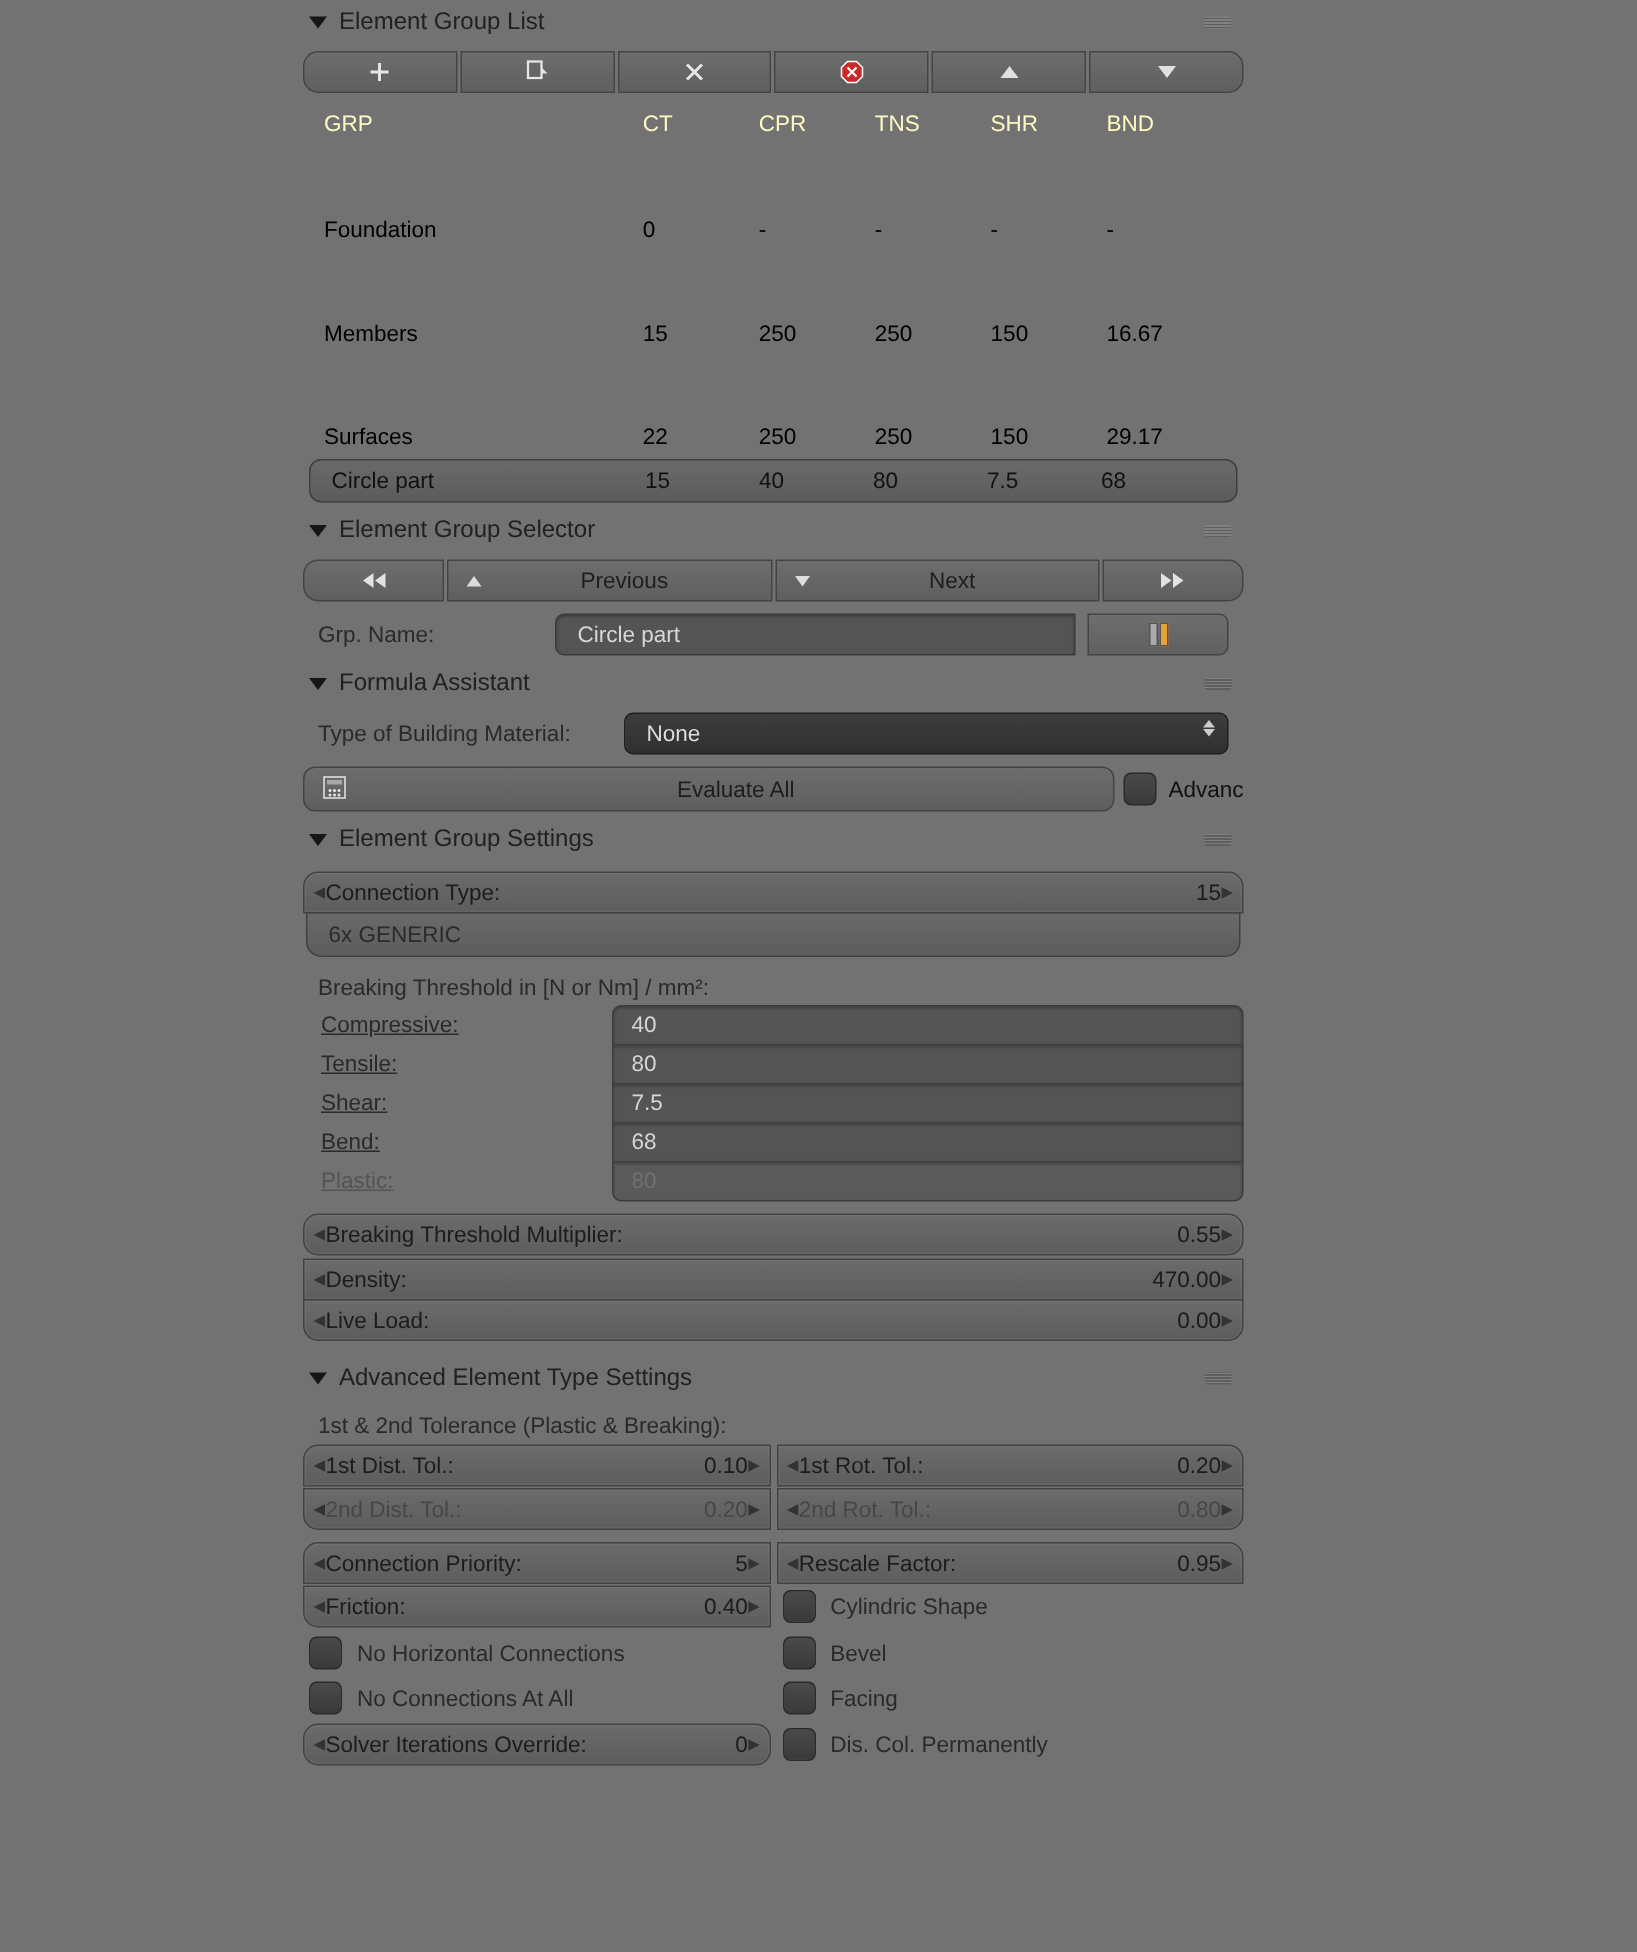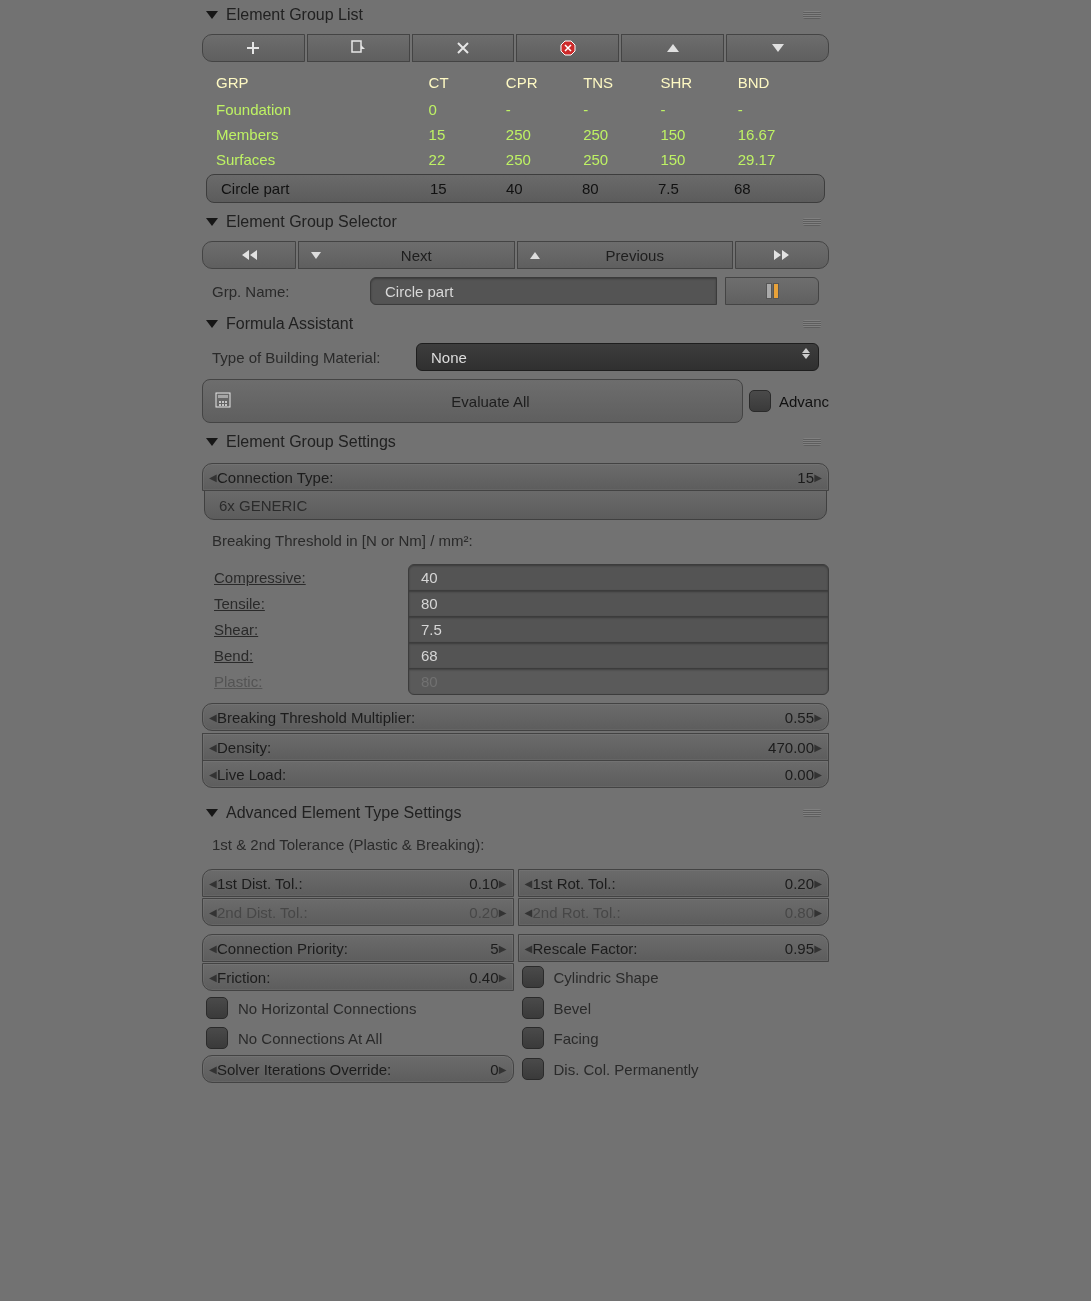--- a/index.html
+++ b/index.html
@@ -13,21 +13,21 @@
 .drag-grip { position: absolute; right: 10px; top: 50%; transform: translateY(-50%); width: 18px; height: 8px; background: repeating-linear-gradient(0deg, #5e5e5e, #5e5e5e 1px, #808080 1px, #808080 2px); border-radius: 2px; }
 
 .toolbar { display: flex; gap: 2px; padding: 4px 2px; }
 .tb-btn { flex: 1; background: linear-gradient(#6d6d6d,#5f5f5f); border: 1px solid #444; height: 28px; display: flex; align-items: center; justify-content: center; cursor: pointer; }
 .tb-btn:first-child { border-top-left-radius: 10px; border-bottom-left-radius: 10px; }
 .tb-btn:last-child { border-top-right-radius: 10px; border-bottom-right-radius: 10px; }
 
 .list-table { padding: 2px 2px; }
 .list-row { display: grid; grid-template-columns: 2.2fr 0.8fr 0.8fr 0.8fr 0.8fr 0.8fr; padding: 4px 14px; font-size: 15px; }
 .list-row-header { color: #fef9c3; padding-top: 6px; padding-bottom: 6px; }
-.list-row-data { color: #bef264; padding-top: 4px; padding-bottom: 4px; }
+.list-row-data { color: #000000; padding-top: 4px; padding-bottom: 4px; margin-top: 44px; }
 .list-row-active { background: linear-gradient(#6a6a6a,#5c5c5c); border: 1px solid #3d3d3d; border-radius: 8px; margin: 2px 4px; padding: 5px 14px; }
 
 .selector-row { display: flex; gap: 2px; padding: 4px 2px; }
 .sel-btn { background: linear-gradient(#6d6d6d,#5f5f5f); border: 1px solid #444; height: 28px; display: flex; align-items: center; justify-content: center; cursor: pointer; }
 .sel-btn.small { flex: 0 0 94px; border-top-left-radius: 10px; border-bottom-left-radius: 10px; }
 .sel-btn.small2 { flex: 0 0 94px; border-top-right-radius: 10px; border-bottom-right-radius: 10px; }
 .sel-btn.mid { flex: 1; gap: 10px; padding: 0 12px; }
 .sel-btn .dd-tri { display: inline-block; width: 0; height: 0; border-left: 5px solid transparent; border-right: 5px solid transparent; }
 .sel-btn .dd-tri.up { border-bottom: 7px solid #ddd; }
 .sel-btn .dd-tri.down { border-top: 7px solid #ddd; }
@@ -38,38 +38,38 @@
 .text-input { flex: 1; background: #545454; border: 1px solid #3b3b3b; color: #d8d8d8; height: 28px; padding: 0 14px; font-size: 15px; display: flex; align-items: center; border-radius: 6px; box-shadow: inset 0 1px 2px rgba(0,0,0,0.3); }
 .btn-icon-right { flex: 0 0 94px; background: linear-gradient(#6e6e6e,#606060); border: 1px solid #444; height: 28px; border-radius: 6px; display: flex; align-items: center; justify-content: center; }
 
 .dropdown-dark { flex: 1; background: linear-gradient(#3d3d3d,#303030); color: #ddd; border: 1px solid #1e1e1e; height: 28px; border-radius: 6px; padding: 0 14px; display: flex; align-items: center; position: relative; }
 .dropdown-dark .updown { position: absolute; right: 8px; top: 4px; display: flex; flex-direction: column; gap: 1px; }
 .dropdown-dark .updown span { width: 0; height: 0; border-left: 4px solid transparent; border-right: 4px solid transparent; }
 .dropdown-dark .updown .u { border-bottom: 5px solid #ccc; }
 .dropdown-dark .updown .d { border-top: 5px solid #ccc; }
 
 .eval-row { display: flex; gap: 6px; padding: 4px 2px 4px 2px; align-items: center; }
-.eval-btn { flex: 1; background: linear-gradient(#6d6d6d,#5f5f5f); border: 1px solid #444; height: 44px; border-radius: 8px; display: flex; align-items: center; padding-left: 12px; position: relative; }
+.eval-btn { flex: 1; background: linear-gradient(#6d6d6d,#5f5f5f); border: 1px solid #444; height: 30px; border-radius: 8px; display: flex; align-items: center; padding-left: 12px; position: relative; }
 .eval-btn .txt { flex: 1; text-align: center; color: #1e1e1e; }
 .eval-btn .prefix-box { margin-right: 8px; }
 
 .check-row { display: flex; align-items: center; gap: 8px; }
 .check { width: 22px; height: 22px; background: linear-gradient(#4a4a4a,#3a3a3a); border: 1px solid #2a2a2a; border-radius: 5px; }
 
 .num-field { flex: 1; background: linear-gradient(#6b6b6b,#5d5d5d); border: 1px solid #434343; height: 28px; border-radius: 10px; display: flex; align-items: center; padding: 0 14px; position: relative; color: #1c1c1c; box-shadow: inset 0 0 0 1px rgba(255,255,255,0.05); }
 .num-field .lbl { flex: 1; }
 .num-field .val { }
 .num-field .arr { position: absolute; top: 50%; transform: translateY(-50%); font-size: 10px; color: #333; }
 .num-field .arr.l { left: 6px; }
 .num-field .arr.r { right: 6px; }
 .num-field.disabled { color: #474747; }
 
 .static-bar { background: linear-gradient(#6a6a6a,#5c5c5c); border: 1px solid #404040; height: 30px; border-radius: 8px; display: flex; align-items: center; padding: 0 14px; margin: 2px; color: #2b2b2b; }
 
-.label-line { padding: 8px 12px 16px; font-size: 15px; color: #2a2a2a; }
+.label-line { padding: 8px 12px 4px; font-size: 15px; color: #2a2a2a; }
 
 .val-row { display: flex; align-items: center; padding: 0 2px; gap: 2px; margin-top: -1px; }
 .val-row .lbl { flex: 0 0 204px; padding-left: 12px; color: #2a2a2a; text-decoration: underline; }
 .val-row .val-input { flex: 1; background: #545454; border: 1px solid #3c3c3c; color: #d6d6d6; height: 27px; padding: 0 12px; display: flex; align-items: center; box-shadow: inset 0 1px 2px rgba(0,0,0,0.3); }
 .val-row:first-of-type .val-input { border-top-left-radius: 6px; border-top-right-radius: 6px; }
 .val-row.last .val-input { border-bottom-left-radius: 6px; border-bottom-right-radius: 6px; }
 .val-row.disabled .lbl { color: #545454; }
 .val-row.disabled .val-input { color: #717171; background: #5a5a5a; }
 
 .two-col { display: grid; grid-template-columns: 1fr 1fr; gap: 4px; padding: 0 2px; }
@@ -176,26 +176,26 @@
     <span class="drag-grip"></span>
   </div>
 
   <div class="selector-row">
     <div class="sel-btn small">
       <svg width="20" height="14">
             <path d="M10 2l-7 5 7 5z M18 2l-7 5 7 5z" fill="#e2e2e2"></path>
           </svg>
     </div>
     <div class="sel-btn mid">
+      <span class="dd-tri up"></span>
+      <span style="flex:1;text-align:center;color:#1e1e1e">Previous</span>
+    </div>
+    <div class="sel-btn mid">
       <span class="dd-tri down"></span>
       <span style="flex:1;text-align:center;color:#1e1e1e">Next</span>
-    </div>
-    <div class="sel-btn mid">
-      <span class="dd-tri up"></span>
-      <span style="flex:1;text-align:center;color:#1e1e1e">Previous</span>
     </div>
     <div class="sel-btn small2">
       <svg width="20" height="14">
             <path d="M2 2l7 5-7 5z M10 2l7 5-7 5z" fill="#e2e2e2"></path>
           </svg>
     </div>
   </div>
 
   <div class="field-row">
     <span class="field-label">Grp. Name:</span>

